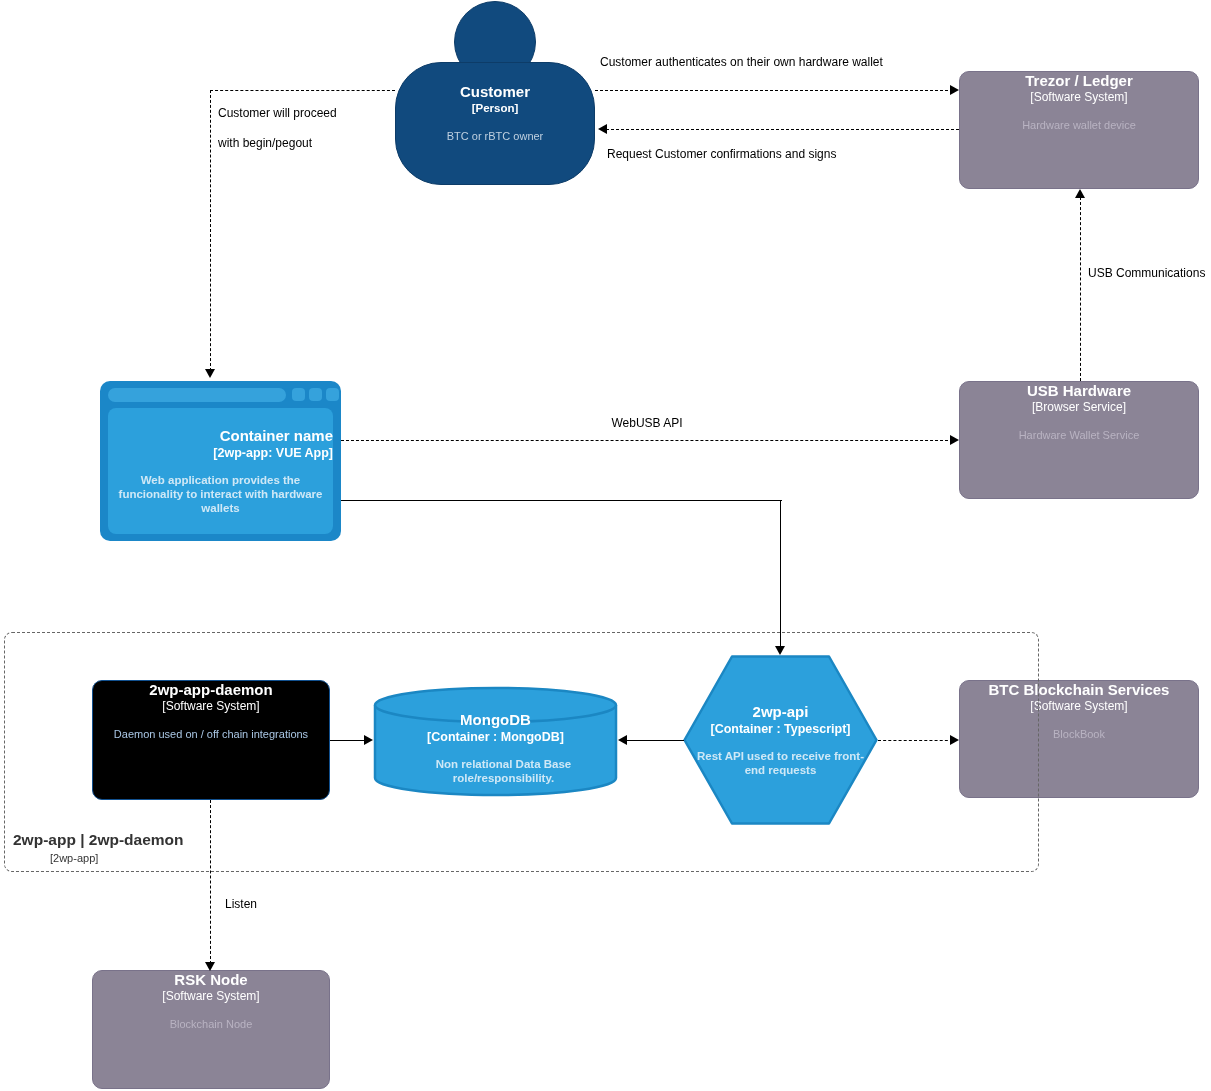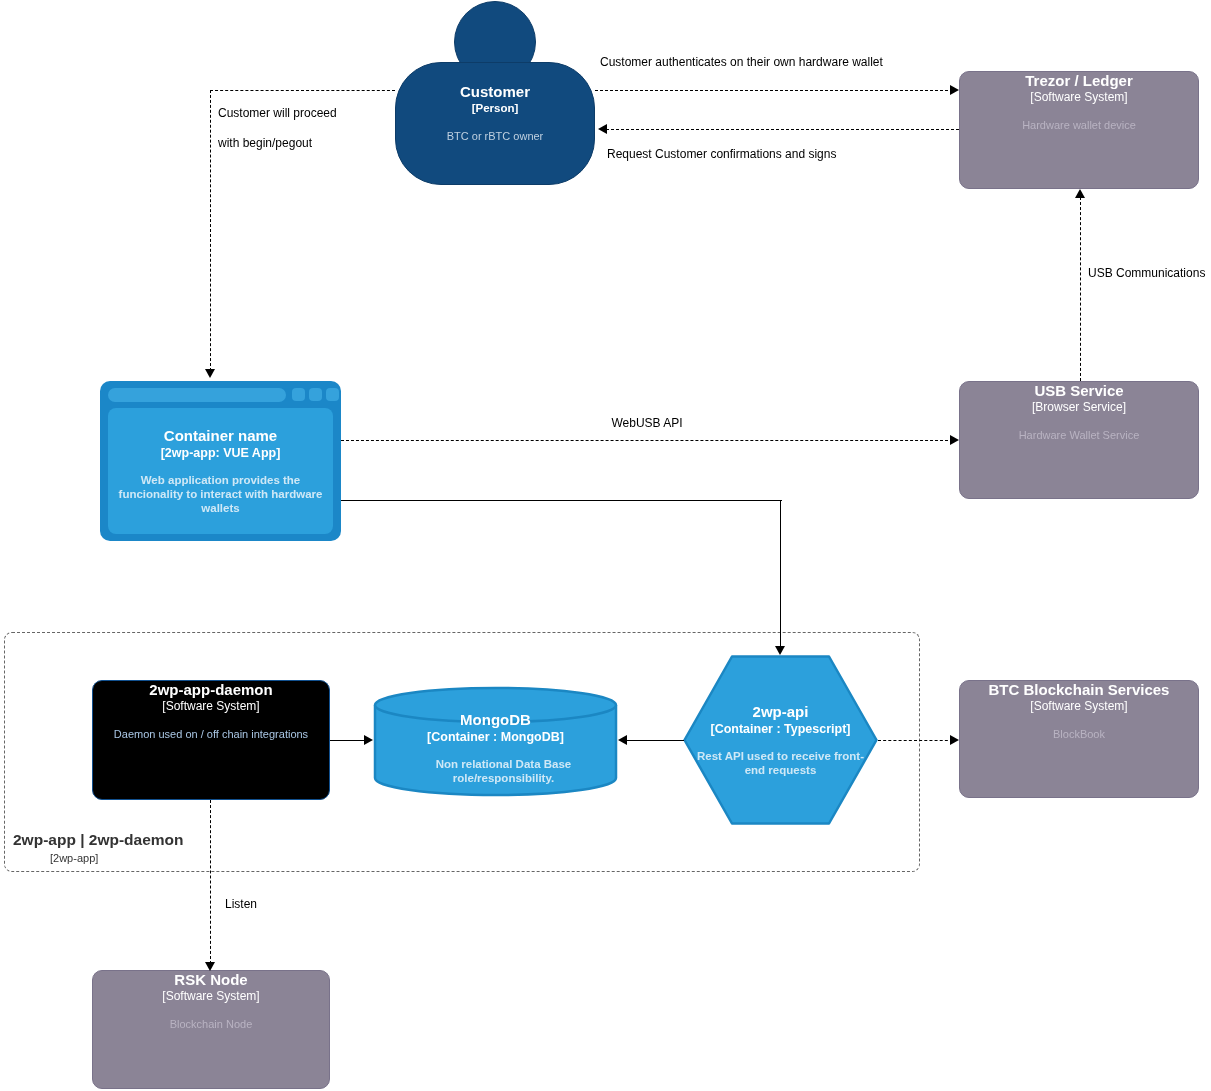--- a/index.html
+++ b/index.html
@@ -28,39 +28,39 @@
   .daemon{left:92px;top:680px;width:238px;height:120px;background:#000000;
           border:1px solid #11508f;border-radius:10px;}
   .daemon .d{color:#a9c6e4;}
 
   
   .browser{position:absolute;left:100px;top:381px;width:241px;height:160px;
            background:#1b87c8;border-radius:10px;box-sizing:border-box;}
   .addr{position:absolute;left:8px;top:7px;width:178px;height:14px;border-radius:7px;background:#35a2dc;}
   .bbtn{position:absolute;top:7px;width:13px;height:13px;border-radius:4px;background:#35a2dc;}
   .bcontent{position:absolute;left:8px;top:27px;width:225px;height:126px;border-radius:8px;
-            background:#2ca0dc;display:flex;flex-direction:column;align-items:center;
+            background:#2ca0dc;display:flex;flex-direction:column;align-items:flex-end;
             justify-content:center;text-align:center;color:#fff;}
   .bcontent .t{font-weight:bold;font-size:15px;line-height:18px;}
   .bcontent .m{font-weight:bold;font-size:12.5px;line-height:16px;}
   .bcontent .d{font-weight:bold;font-size:11.5px;line-height:14px;margin-top:12px;
                color:#cfe8f6;padding:0 6px;}
 
   
   .shape-wrap{position:absolute;}
   .shape-wrap svg{position:absolute;left:0;top:0;}
   .overlay{position:absolute;left:0;top:0;width:100%;height:100%;display:flex;
            flex-direction:column;align-items:center;justify-content:center;
            text-align:center;color:#fff;}
   .overlay .t{font-weight:bold;font-size:15px;line-height:18px;}
   .overlay .m{font-weight:bold;font-size:12.5px;line-height:16px;}
   .overlay .d{font-weight:bold;font-size:11.5px;line-height:14px;margin-top:12px;color:#cfe8f6;padding-left:16px;}
 
   
-  .boundary{position:absolute;left:4px;top:632px;width:916px;height:240px;box-sizing:border-box;
+  .boundary{position:absolute;left:4px;top:632px;width:1035px;height:240px;box-sizing:border-box;
             border:1.5px dashed #666;border-radius:8px;}
   .boundary .bt{position:absolute;left:8px;bottom:22px;font-weight:bold;font-size:15.5px;color:#333;white-space:nowrap;}
   .boundary .bm{position:absolute;left:8px;bottom:7px;font-size:11px;color:#333;white-space:nowrap;padding-left:37px;}
 
   
   .hline,.vline{position:absolute;}
   .hline{height:0;border-top:1.2px dashed #000;}
   .vline{width:0;border-left:1.2px dashed #000;}
   .solid{border-top-style:solid;border-left-style:solid;border-top-width:1.4px;border-left-width:1.4px;}
   .ah{position:absolute;width:0;height:0;}
@@ -82,21 +82,21 @@
     <div class="d">BTC or rBTC owner</div>
   </div>
 
   <div class="node gray" style="left:959px;top:71px;width:240px;height:118px;">
     <div class="t">Trezor / Ledger</div>
     <div class="m" style="font-weight:normal;font-size:12px;">[Software System]</div>
     <div class="d">Hardware wallet device</div>
   </div>
 
   <div class="node gray" style="left:959px;top:381px;width:240px;height:118px;">
-    <div class="t">USB Service</div>
+    <div class="t">USB Hardware</div>
     <div class="m" style="font-weight:normal;font-size:12px;">[Browser Service]</div>
     <div class="d">Hardware Wallet Service</div>
   </div>
 
   <div class="node gray" style="left:959px;top:680px;width:240px;height:118px;">
     <div class="t">BTC Blockchain Services</div>
     <div class="m" style="font-weight:normal;font-size:12px;">[Software System]</div>
     <div class="d">BlockBook</div>
   </div>
 

